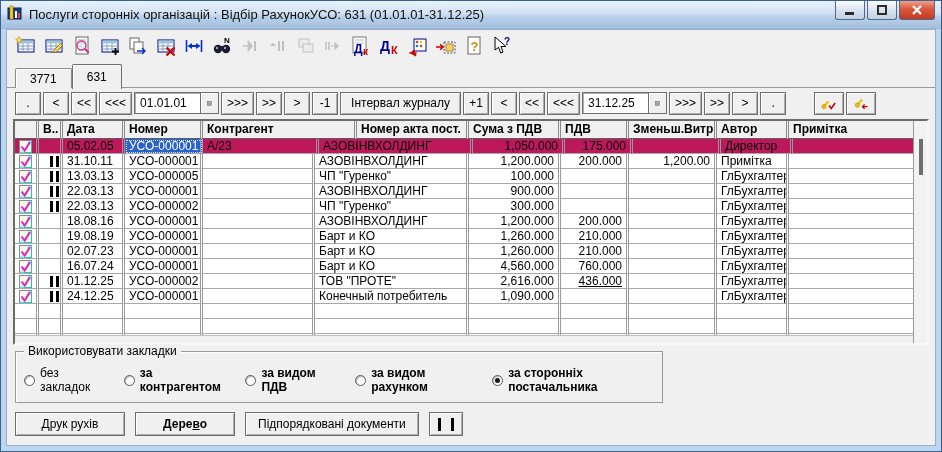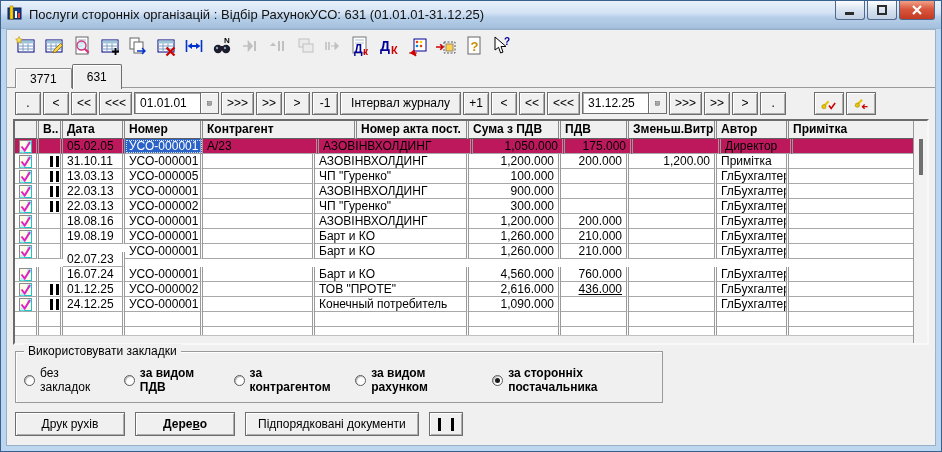--- a/index.html
+++ b/index.html
@@ -451,21 +451,21 @@
             <div class="trow">
               <div class="tcell iconcell" style="width: 24px;">
                 <svg width="13" height="13" viewBox="0 0 13 13">
                   <rect x=".5" y=".5" width="12" height="12" fill="#fdfbe8" stroke="#8a8a8a"></rect>
                   <path d="M.5 12.5h12v-12" fill="none" stroke="#18c8c8"></path>
                   <path d="M1.5 9.5h4v3h-4zM8 1h4v4H8z" fill="#bdf0ef"></path>
                   <path d="M2.5 6.5l3.2 4L11 2" stroke="#e020c0" stroke-width="2" fill="none"></path>
                 </svg>
               </div>
               <div class="tcell iconcell" style="width: 24px;"></div>
-              <div class="tcell" style="width: 62px; margin-top: 8px;">02.07.23</div>
+              <div class="tcell" style="width: 62px;">02.07.23</div>
               <div class="tcell" style="width: 78px;">УСО-000001</div>
               <div class="tcell" style="width: 112px;"></div>
               <div class="tcell" style="width: 154px;">Барт и КО</div>
               <div class="tcell num" style="width: 92px;">1,260.000</div>
               <div class="tcell num" style="width: 68px;">210.000</div>
               <div class="tcell num" style="width: 88px;"></div>
               <div class="tcell" style="width: 72px;">ГлБухгалтер</div>
               <div class="tcell" style="width: 130px;"></div>
             </div>
             <div class="trow">
@@ -581,25 +581,25 @@
 
     <div class="bookmarks">
       <span class="legend">Використовувати закладки</span>
       <div class="radios">
           <label class="radio-opt">
             <span class="radio"></span>
             <span>без закладок</span>
           </label>
           <label class="radio-opt bold">
             <span class="radio"></span>
-            <span>за видом ПДВ</span>
+            <span>за контрагентом</span>
           </label>
           <label class="radio-opt bold">
             <span class="radio"></span>
-            <span>за контрагентом</span>
+            <span>за видом ПДВ</span>
           </label>
           <label class="radio-opt bold">
             <span class="radio"></span>
             <span>за видом рахунком</span>
           </label>
           <label class="radio-opt bold">
             <span class="radio checked"></span>
             <span>за сторонніх постачальника</span>
           </label>
         </div>

